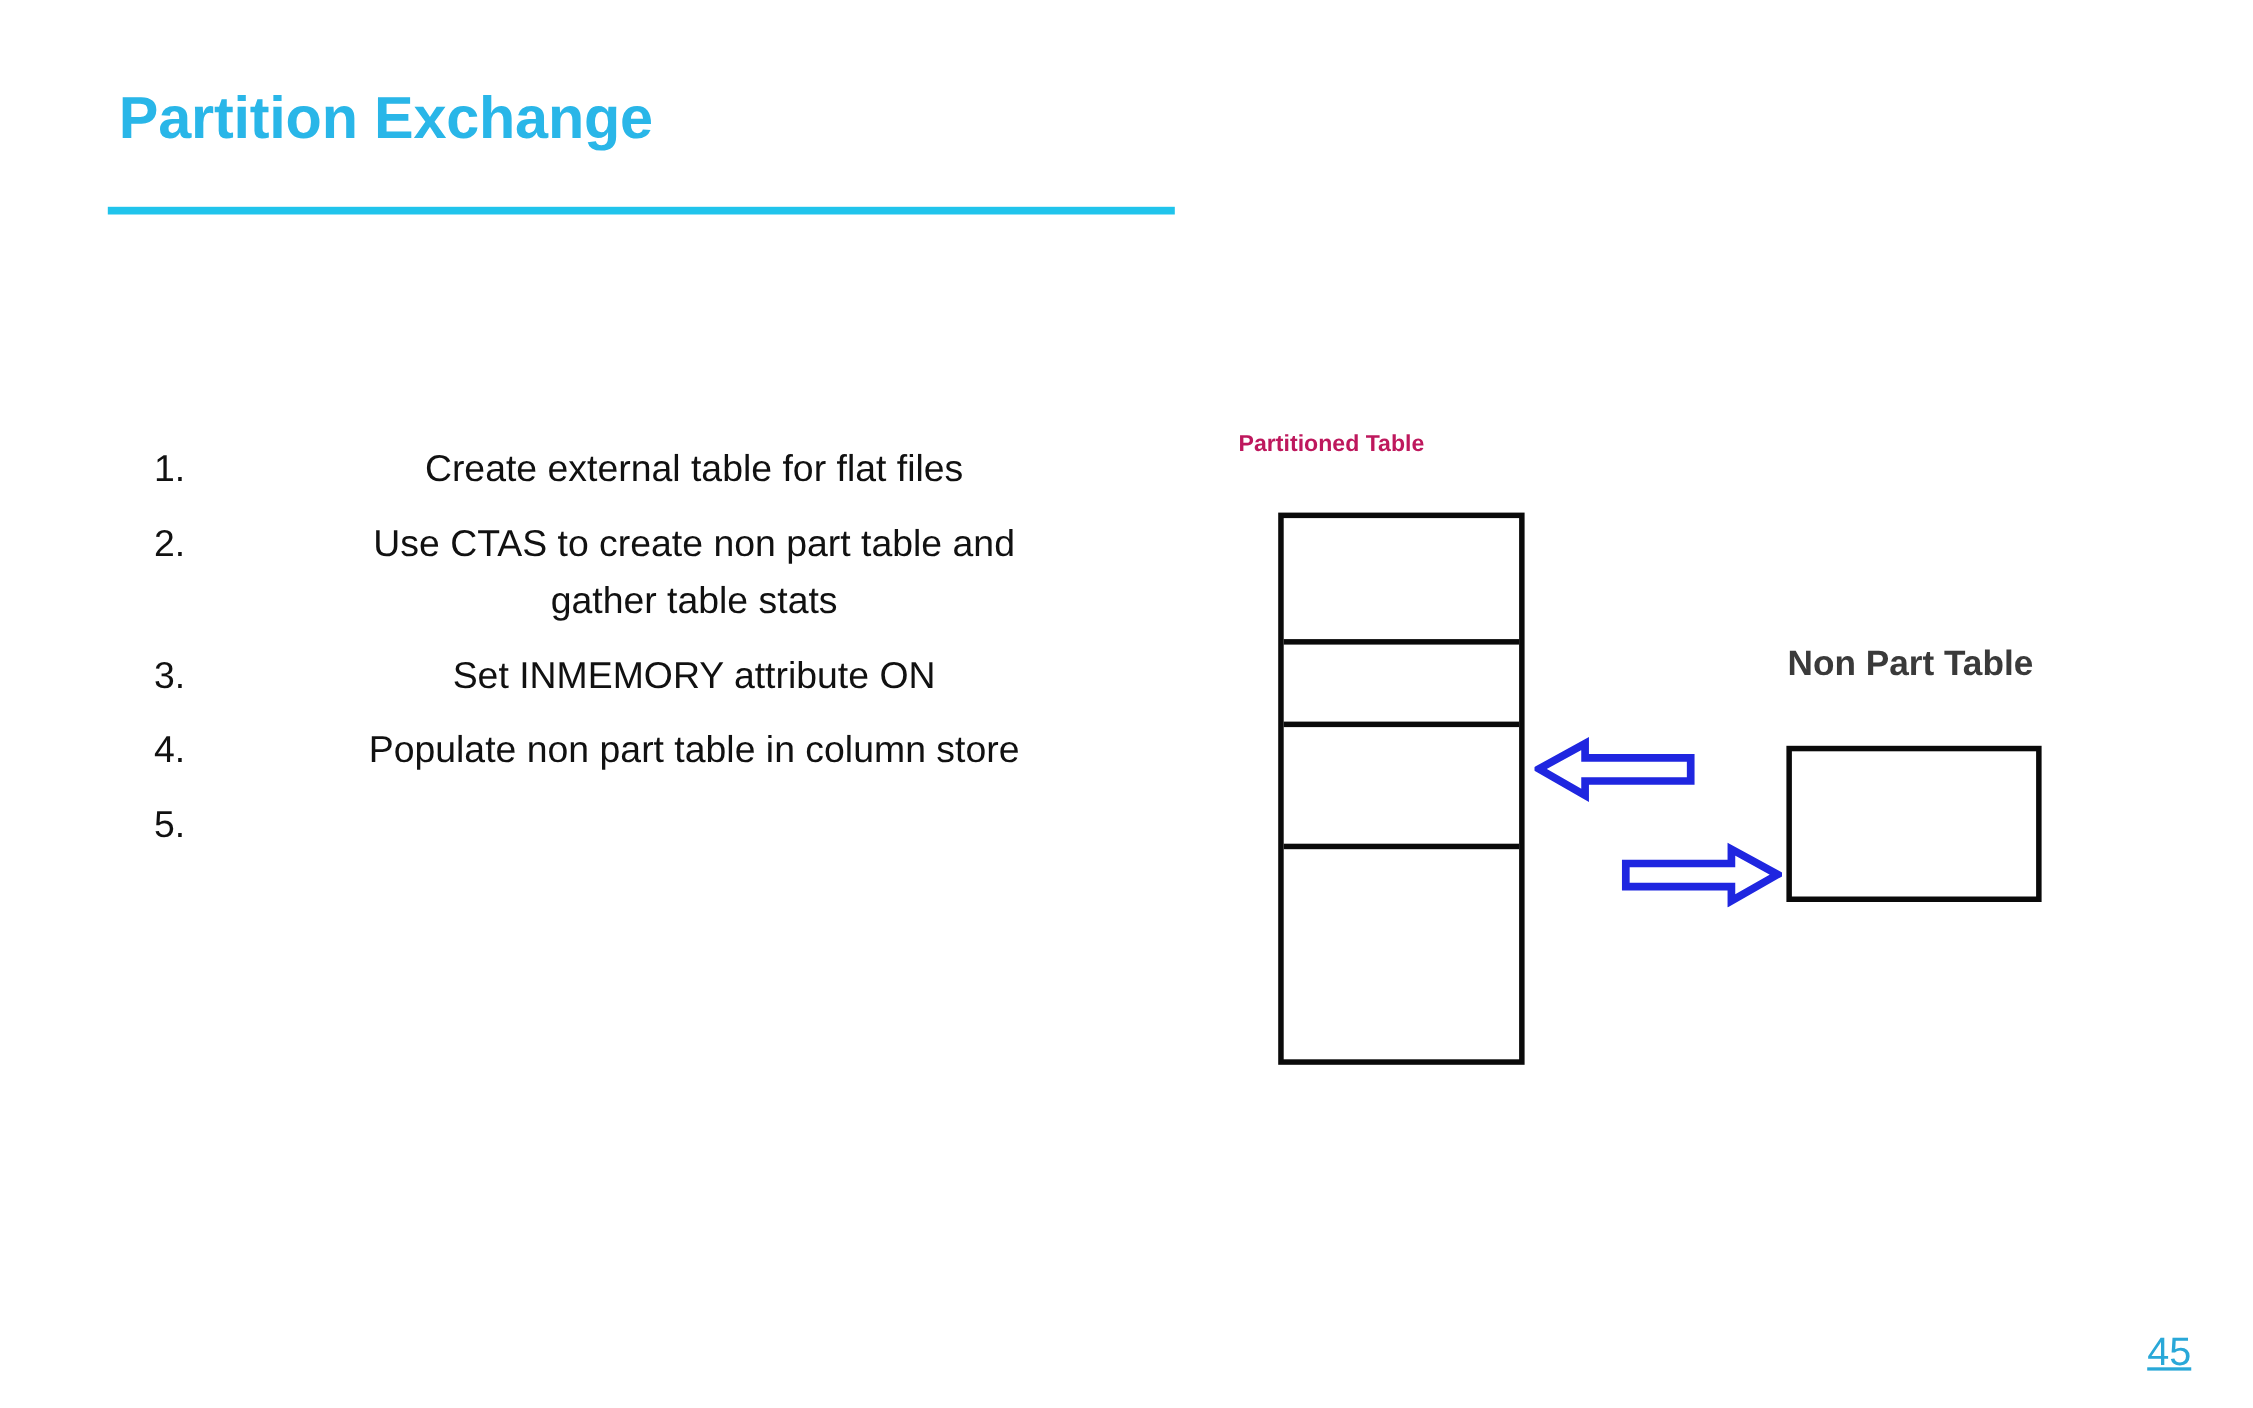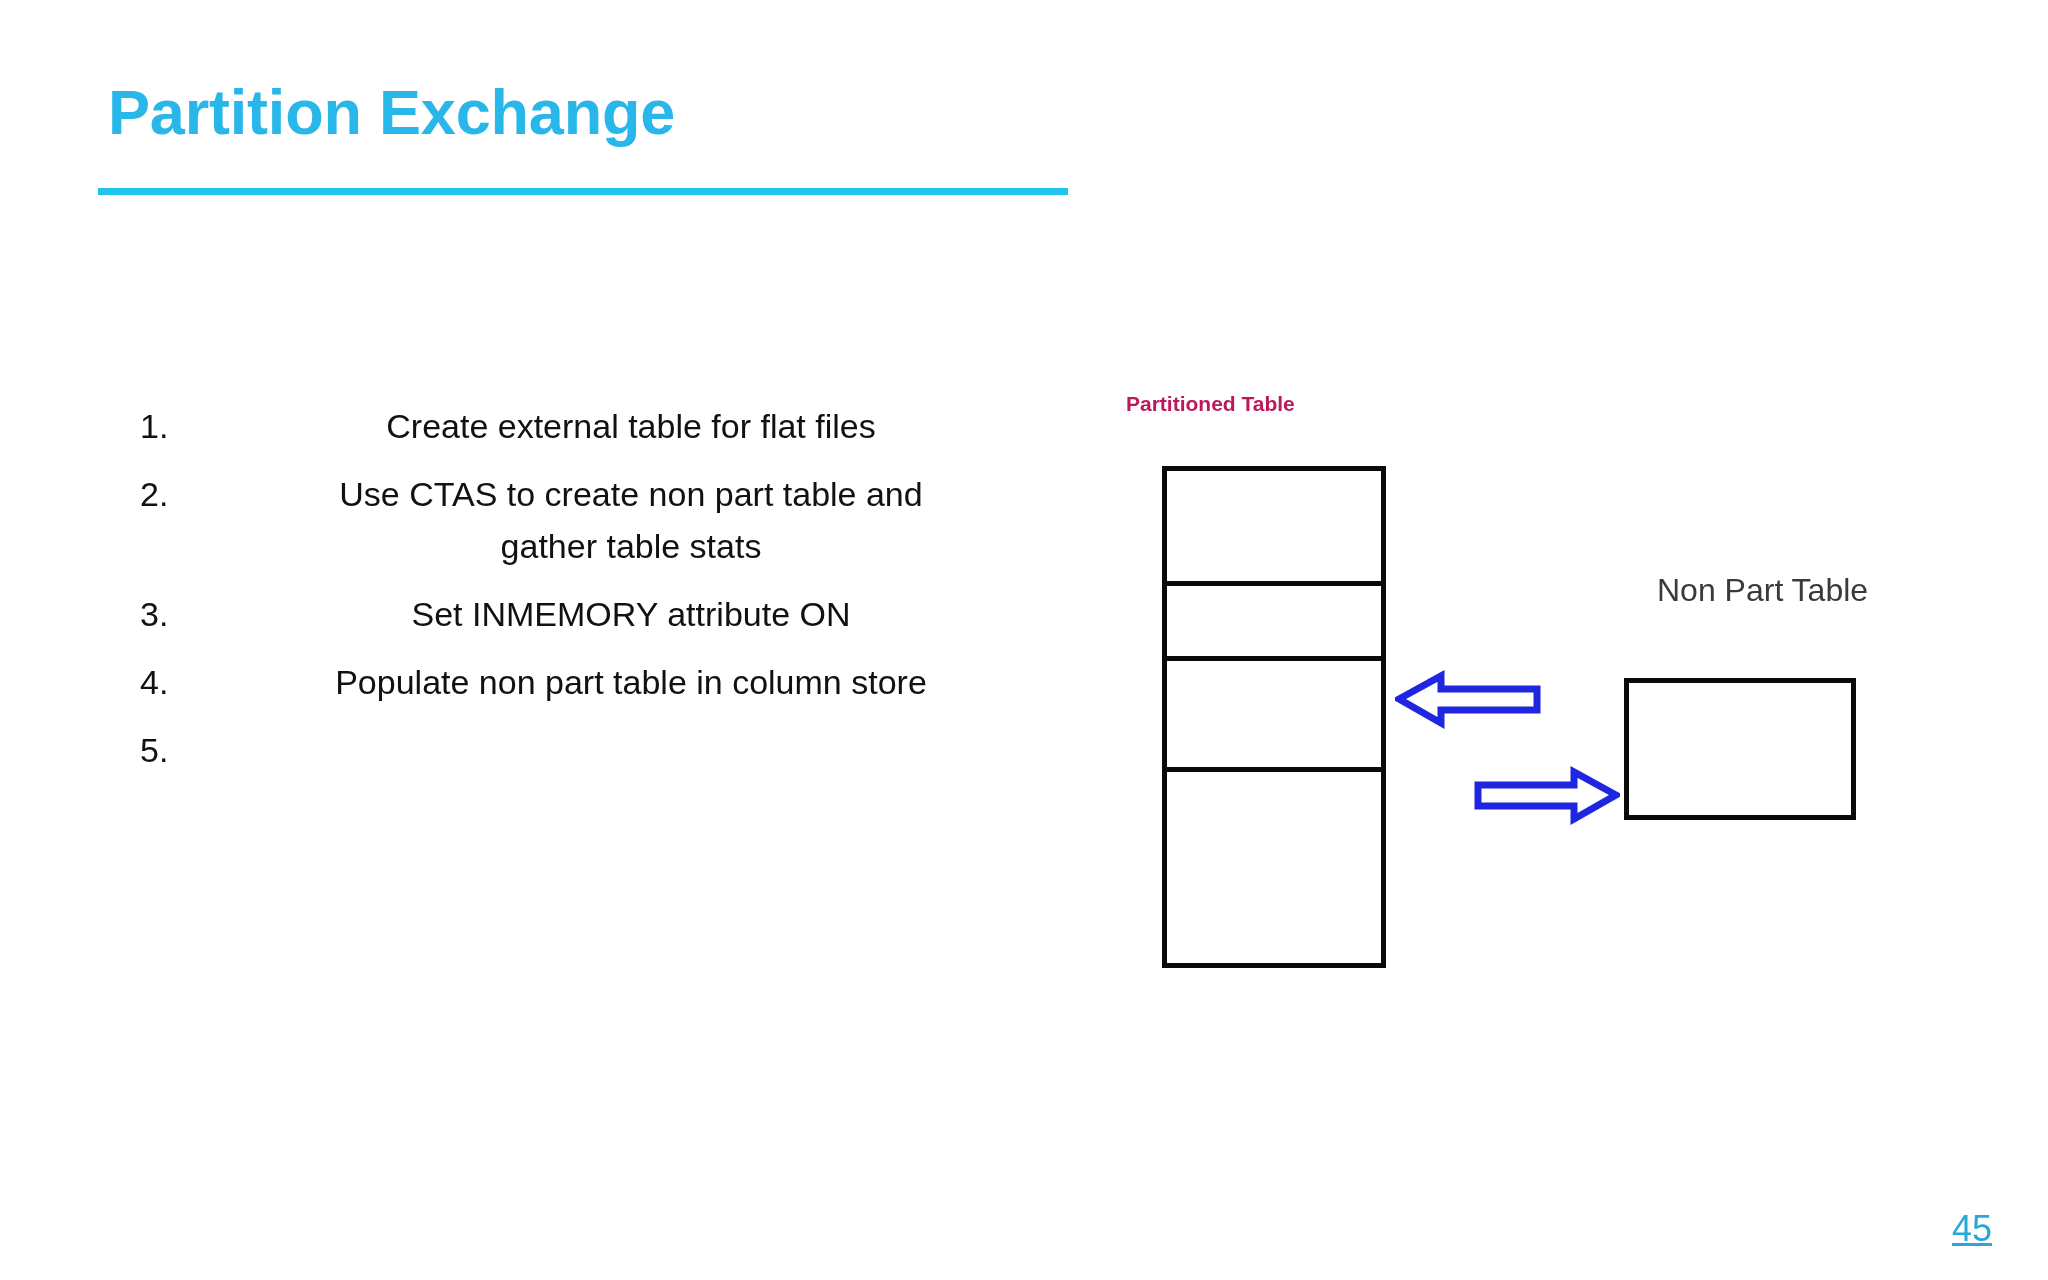--- a/index.html
+++ b/index.html
@@ -16,21 +16,21 @@
     height: 1280px;
     background: #ffffff;
     overflow: hidden;
   }
 
   
   #slide-title {
     position: absolute;
     left: 108px;
     top: 76px;
-    font-size: 63px;
+    font-size: 54px;
     font-weight: bold;
     color: #29b6e8;
     letter-spacing: -0.2px;
     white-space: nowrap;
   }
   #title-rule {
     position: absolute;
     left: 98px;
     top: 188px;
     width: 970px;
@@ -81,26 +81,25 @@
     left: 26px;
     top: 12px;
     font-size: 21px;
     font-weight: bold;
     color: #be185d;
     white-space: nowrap;
   }
   #nonpart-label {
     position: absolute;
     left: 525px;
-    top: 192px;
+    top: 205px;
     font-size: 32px;
-    font-weight: normal;
+    font-weight: bold;
     color: #3a3a3a;
     white-space: nowrap;
-    margin-left: 32px;
   }
   #partitioned-table {
     position: absolute;
     left: 62px;
     top: 86px;
     width: 224px;
     height: 502px;
     border: 5px solid #0a0a0a;
     box-sizing: border-box;
     background: #ffffff;

